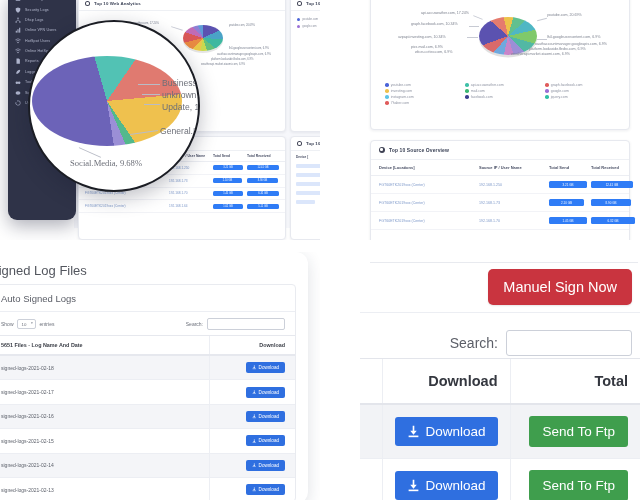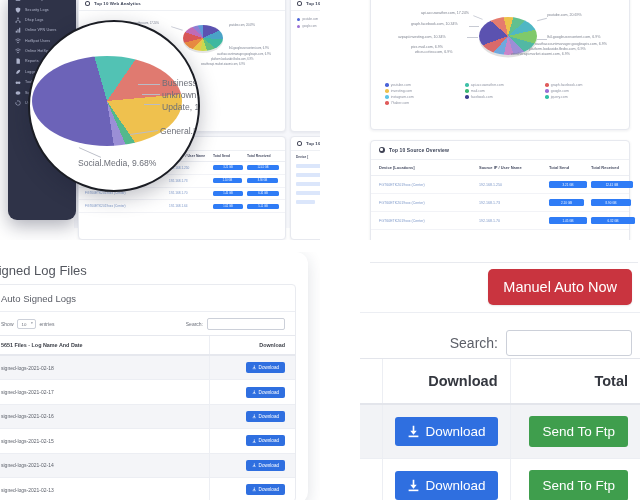--- a/index.html
+++ b/index.html
@@ -535,21 +535,21 @@
       </div>
       <span class="mgline" style="left:108px; top:62px; width:22px;"></span>
       <span class="mglabel" style="left:132px; top:56px;">Business, 2.42%</span>
       <span class="mgline" style="left:112px; top:72px; width:18px;"></span>
       <span class="mglabel" style="left:132px; top:68px;">unknown, 2.01%</span>
       <span class="mgline" style="left:114px; top:82px; width:16px;"></span>
       <span class="mglabel" style="left:132px; top:80px;">Update, 1.61%</span>
       <span class="mgline" style="left:100px; top:110px; width:28px; transform:rotate(-8deg);"></span>
       <span class="mglabel" style="left:130px; top:104px;">General.Interest</span>
       <span class="mgline" style="left:48px; top:130px; width:24px; transform:rotate(24deg);"></span>
-      <span class="mglabel" style="left:48px; top:136px;">Social.Media, 9.68%</span>
+      <span class="mglabel" style="left:40px; top:136px;font-family:Liberation Serif, serif;">Social.Media, 9.68%</span>
     </div>
   </div>
 
   <div class="quad" id="q-tr">
     <div class="card" id="tr-card1">
       <div style="position:relative;width:100%;height:88px;">
         <div id="tr-pie"></div>
         <span class="trlabel" style="left:50px; top:20px;">api.accuweather.com, 17.24%</span>
         <span class="trline" style="left:102px; top:26px; width:10px; transform:rotate(22deg);"></span>
         <span class="trlabel" style="left:40px; top:31px;">graph.facebook.com, 10.34%</span>
@@ -755,21 +755,21 @@
 
           </tbody>
         </table>
       </div>
     </div>
   </div>
 
   <div class="quad" id="q-br">
     <div id="br-root">
       <div id="br-hairline"></div>
-      <button id="sign-btn">Manuel Auto Now</button>
+      <button id="sign-btn">Manuel Sign Now</button>
       <div id="br-divider"></div>
       <div id="br-search">
         <span class="lab">Search:</span>
         <input type="text" value="" style="">
       </div>
       <div id="br-table">
         <table>
           <colgroup>
               <col class="spacer">
               <col class="dl">

